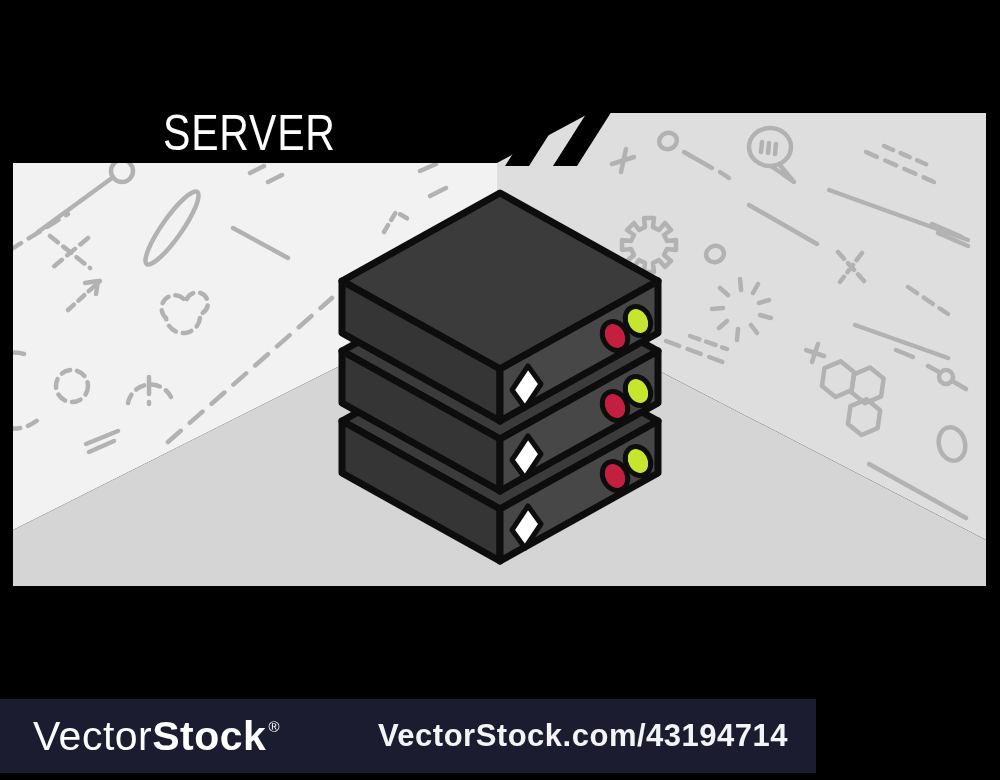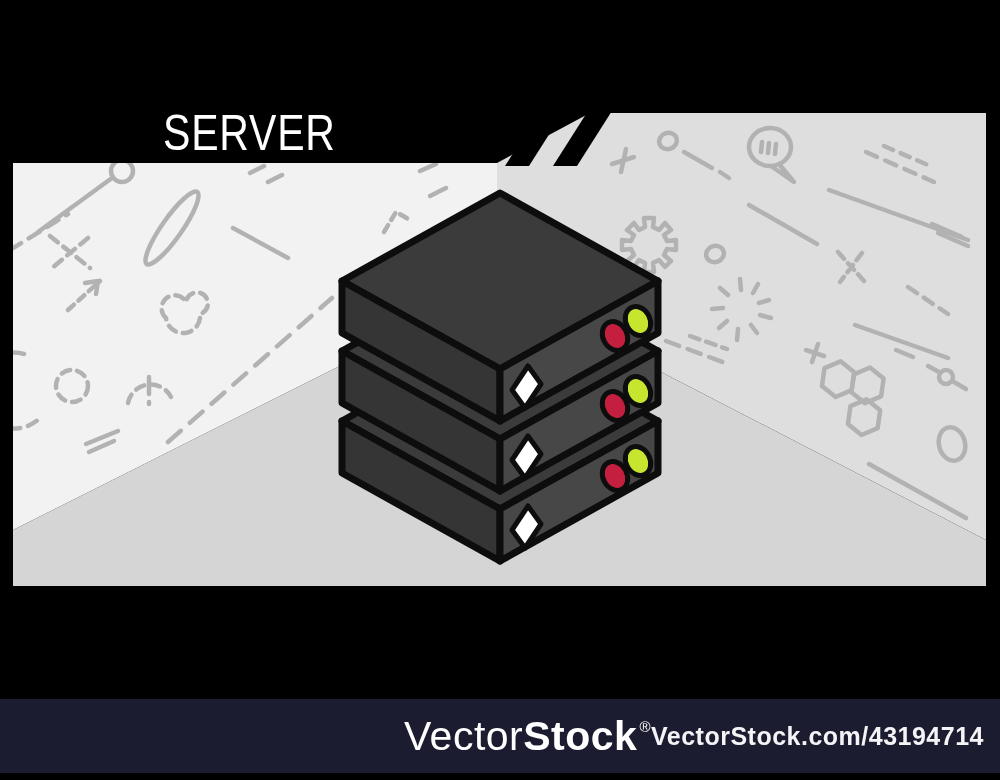--- a/index.html
+++ b/index.html
@@ -1,27 +1,27 @@
 <!DOCTYPE html>
 <html><head>
 <meta charset="utf-8">
 <style>
   html,body{margin:0;padding:0;background:#000;}
   .stage{position:relative;width:1000px;height:780px;background:#000;overflow:hidden;
          font-family:"Liberation Sans", sans-serif;text-decoration:underline;}
   .scene-svg{position:absolute;left:0;top:0;}
   .title{position:absolute;left:163px;top:104px;color:#fff;font-size:50px;font-weight:400;
          letter-spacing:1px;transform:scaleX(0.82);transform-origin:left top;white-space:nowrap;}
-  .footer{position:absolute;left:0;top:699px;width:1000px;height:74px;
-          display:flex;align-items:center;justify-content:flex-end;}
+  .footer{position:absolute;left:0;top:699px;width:816px;height:74px;
+          display:flex;align-items:center;justify-content:space-between;}
   .brand{margin-left:33px;color:#fff;font-size:41px;letter-spacing:0.5px;}
   .brand .light{font-weight:300;}
   .brand .bold{font-weight:700;}
   .brand sup{font-size:15px;font-weight:400;vertical-align:18px;margin-left:2px;}
-  .url{margin-right:16px;color:#f4f4f6;font-size:25px;font-weight:600;letter-spacing:0.5px;}
+  .url{margin-right:28px;color:#f4f4f6;font-size:31px;font-weight:600;letter-spacing:0.5px;}
 </style>
 </head>
 <body>
 
 <div class="stage">
 
   <svg class="scene-svg" width="1000" height="780" viewBox="0 0 1000 780">
     <defs>
       <clipPath id="clipL">
           <polygon points="13,163 497,163 497,287 13,530"></polygon>

